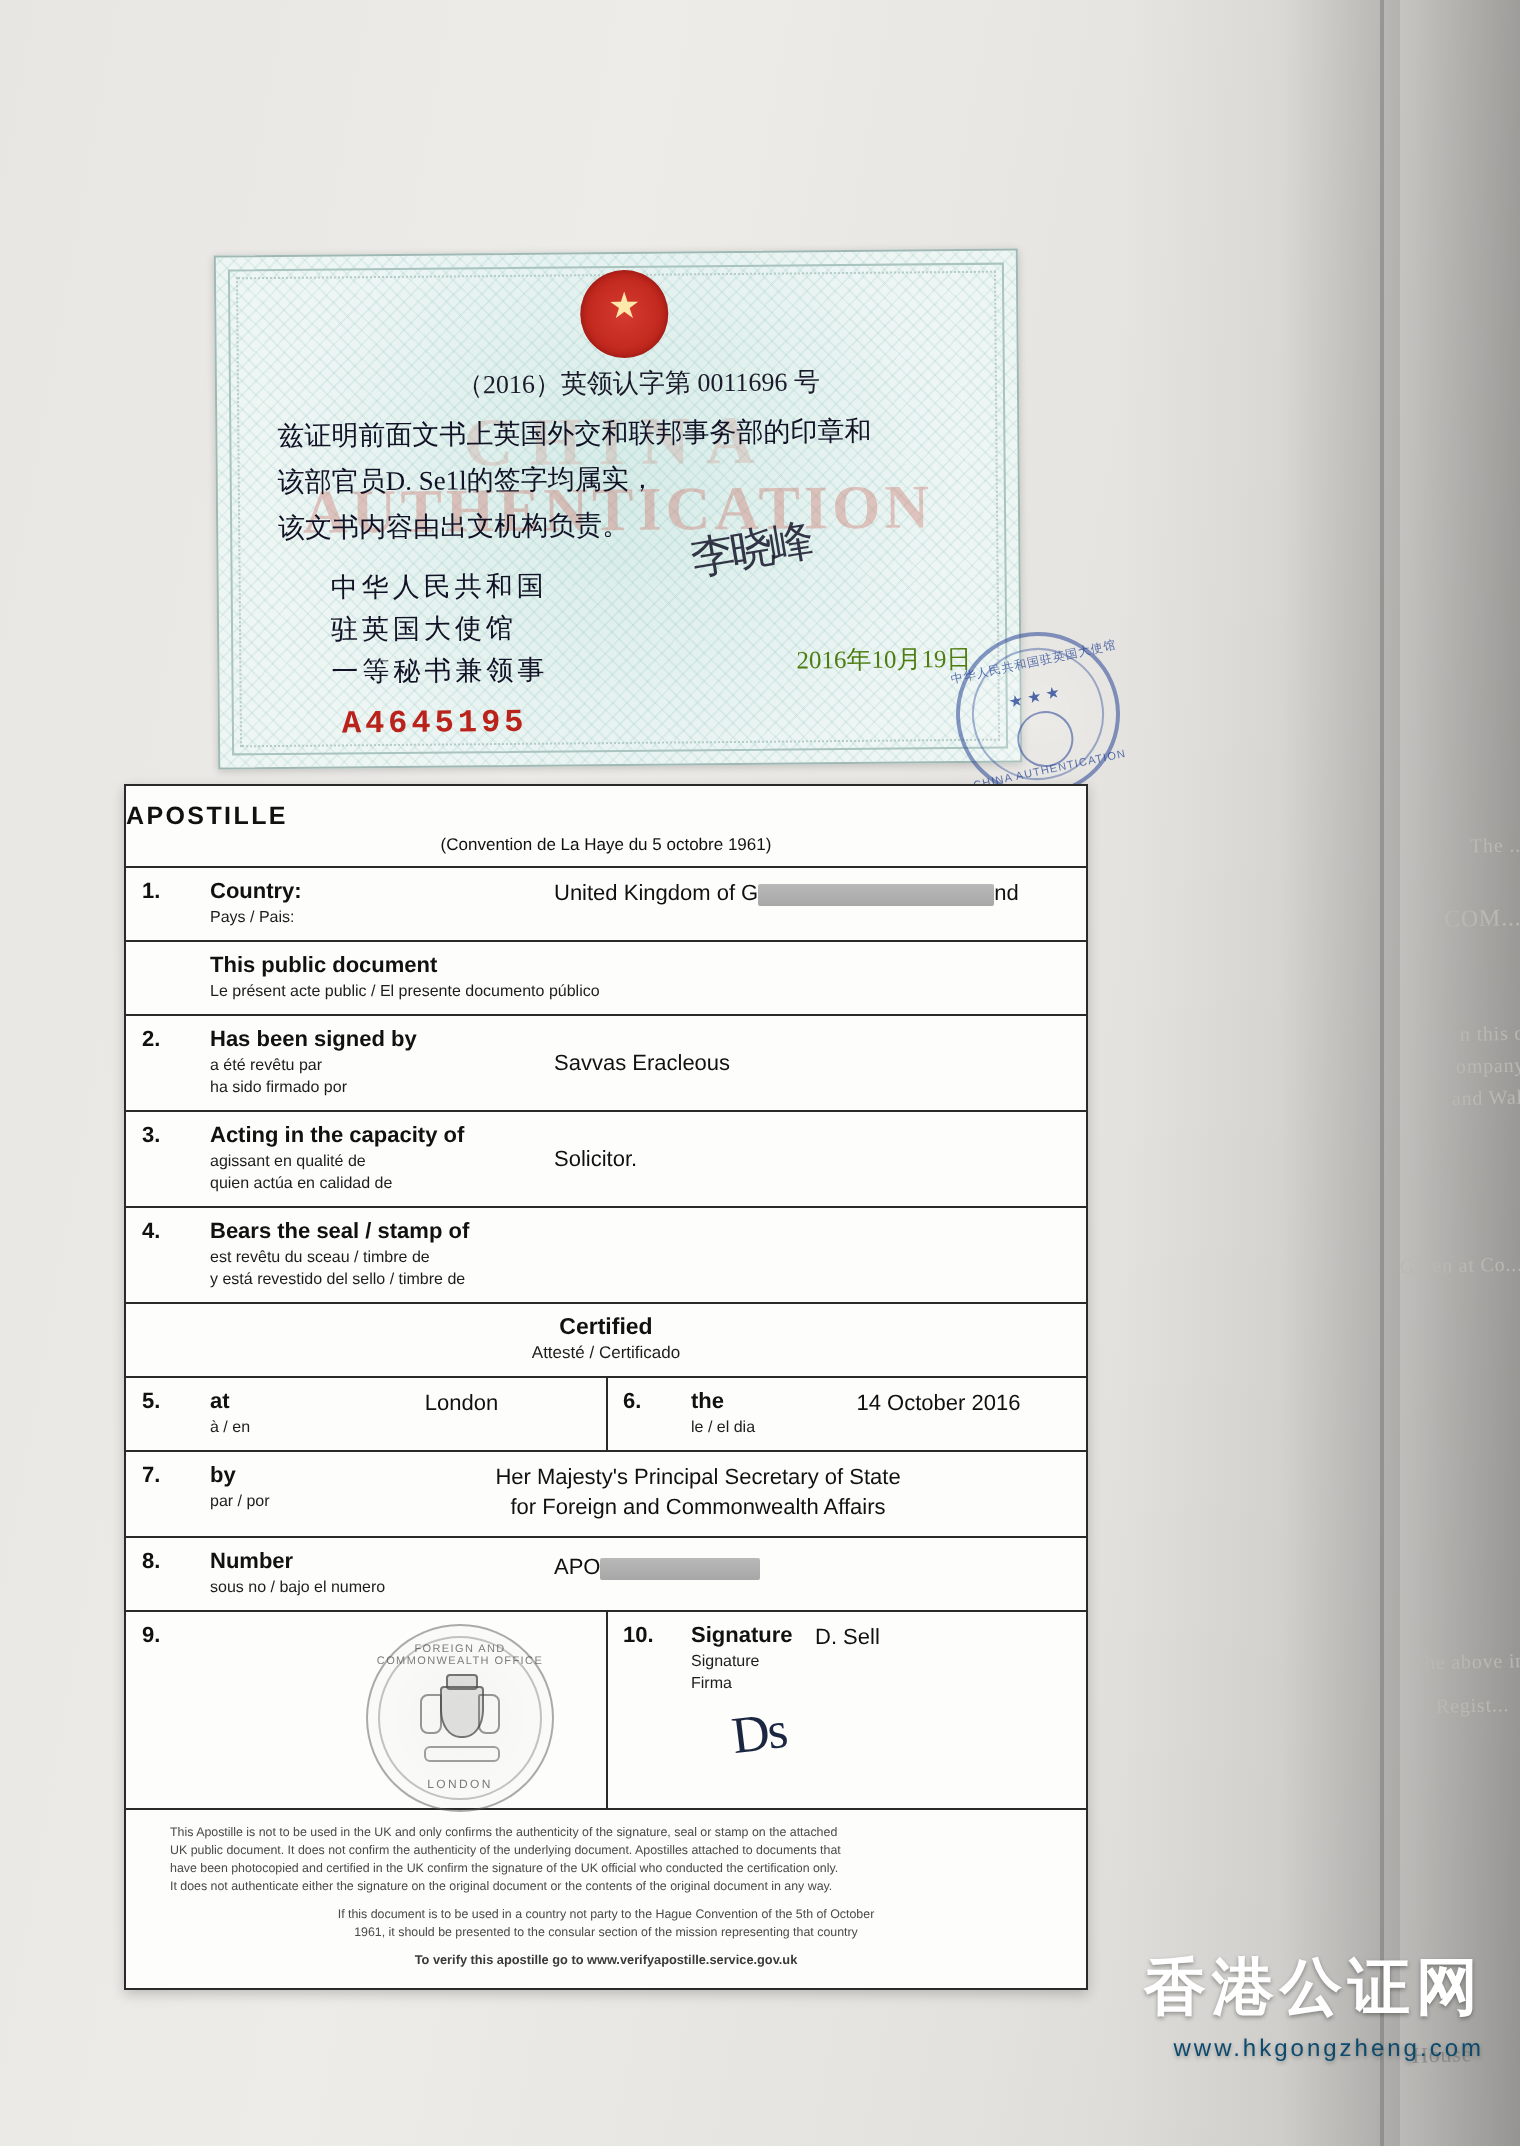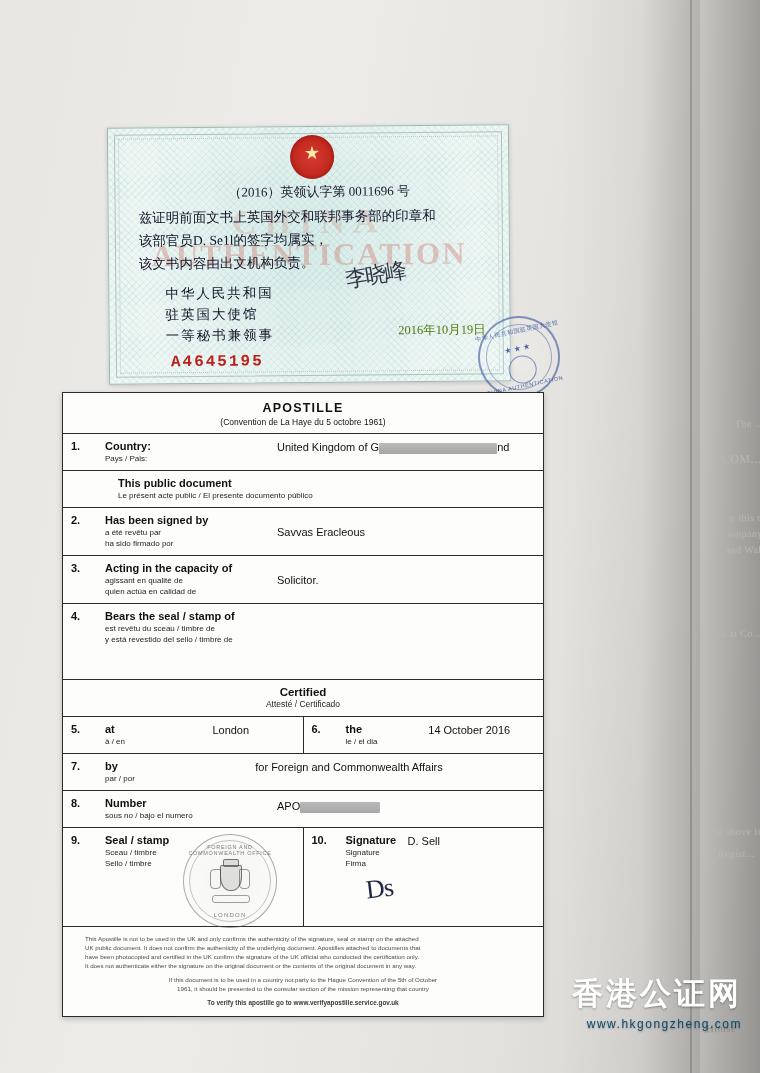--- a/index.html
+++ b/index.html
@@ -228,21 +228,20 @@
   .apostille {
     position: absolute;
     left: 62px; top: 392px;
     width: 480px;
     background: #fdfdfb;
     border: 1px solid #2a2a2a;
     box-shadow: 0 2px 6px rgba(0,0,0,0.20);
     color: #111;
   }
   .ap-title {
-    text-align: center;
     font-size: 12.5px;
     font-weight: bold;
     letter-spacing: 1.2px;
     padding-top: 8px;
   }
   .ap-subtitle {
     text-align: center;
     font-size: 8.5px;
     padding: 2px 0 6px 0;
   }
@@ -490,21 +489,21 @@
       <div class="ap-lbl-main">Country:</div>
       <div class="ap-lbl-sub">Pays / Pais:</div>
     </div>
     <div class="ap-value">
       <span>United Kingdom of G</span><span class="redact" style="width:118px;"></span><span>nd</span>
     </div>
   </div>
 
   <div class="ap-row">
     <div class="ap-num"></div>
-    <div class="ap-cell" style="flex:1;margin-left:13px;">
+    <div class="ap-cell" style="flex:1;">
       <div class="ap-lbl-main">This public document</div>
       <div class="ap-lbl-sub">Le présent acte public / El presente documento público</div>
     </div>
   </div>
 
   <div class="ap-row">
     <div class="ap-num">2.</div>
     <div class="ap-cell ap-labels">
       <div class="ap-lbl-main">Has been signed by</div>
       <div class="ap-lbl-sub">a été revêtu par</div>
@@ -525,21 +524,21 @@
 
   <div class="ap-row">
     <div class="ap-num">4.</div>
     <div class="ap-cell ap-labels">
       <div class="ap-lbl-main">Bears the seal / stamp of</div>
       <div class="ap-lbl-sub">est revêtu du sceau / timbre de</div>
       <div class="ap-lbl-sub">y está revestido del sello / timbre de</div>
     </div>
   </div>
 
-  <div class="ap-row ap-center" style="display:block;margin-top:28px;">
+  <div class="ap-row ap-center" style="display:block;">
     <div class="ap-lbl-main">Certified</div>
     <div class="ap-lbl-sub">Attesté / Certificado</div>
   </div>
 
   <div class="ap-split">
     <div class="ap-half">
       <div class="ap-num">5.</div>
       <div class="ap-cell" style="width:62px;">
         <div class="ap-lbl-main">at</div>
         <div class="ap-lbl-sub">à / en</div>
@@ -556,43 +555,39 @@
     </div>
   </div>
 
   <div class="ap-row">
     <div class="ap-num">7.</div>
     <div class="ap-cell" style="width:58px;">
       <div class="ap-lbl-main">by</div>
       <div class="ap-lbl-sub">par / por</div>
     </div>
     <div class="ap-wide-value">
+      <div>Her Majesty's Principal Secretary of State</div>
       <div>for Foreign and Commonwealth Affairs</div>
     </div>
   </div>
 
   <div class="ap-row">
     <div class="ap-num">8.</div>
     <div class="ap-cell ap-labels">
       <div class="ap-lbl-main">Number</div>
       <div class="ap-lbl-sub">sous no / bajo el numero</div>
     </div>
     <div class="ap-value" style="padding-top:9px;">
       <span>APO</span><span class="redact" style="width:80px;"></span>
     </div>
   </div>
 
   <div class="ap-seal-row">
     <div class="ap-seal-left">
       <div class="ap-num">9.</div>
-      <div class="ap-cell" style="width:100px;">
-        <div class="ap-lbl-main">Seal / stamp</div>
-        <div class="ap-lbl-sub">Sceau / timbre</div>
-        <div class="ap-lbl-sub">Sello / timbre</div>
-      </div>
       <div class="fco-seal">
         <div class="s-ring"></div>
         <div class="s-top">FOREIGN AND COMMONWEALTH OFFICE</div>
         <div class="fco-crest">
           <div class="crest-crown"></div>
           <div class="crest-shield"></div>
           <div class="crest-lion"></div>
           <div class="crest-unicorn"></div>
           <div class="crest-scroll"></div>
         </div>

